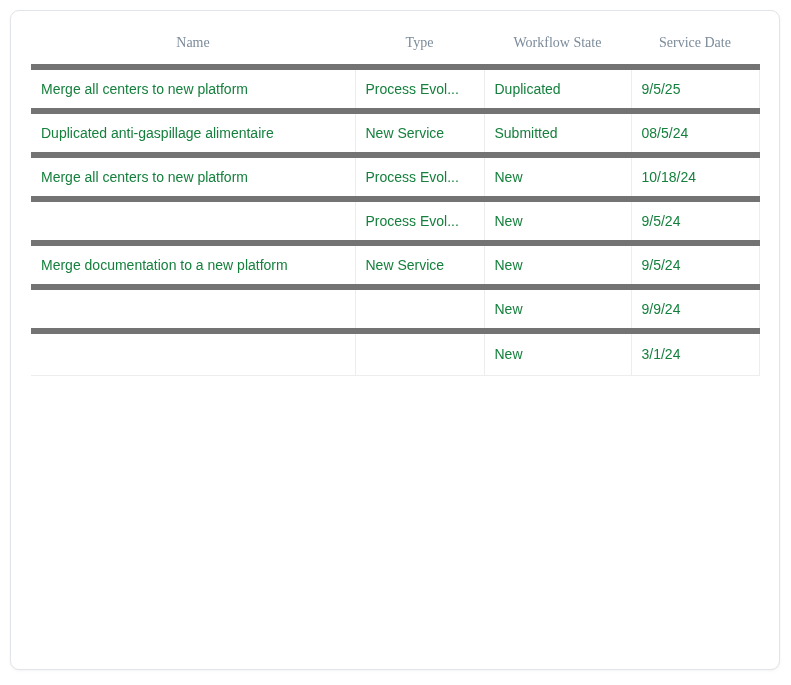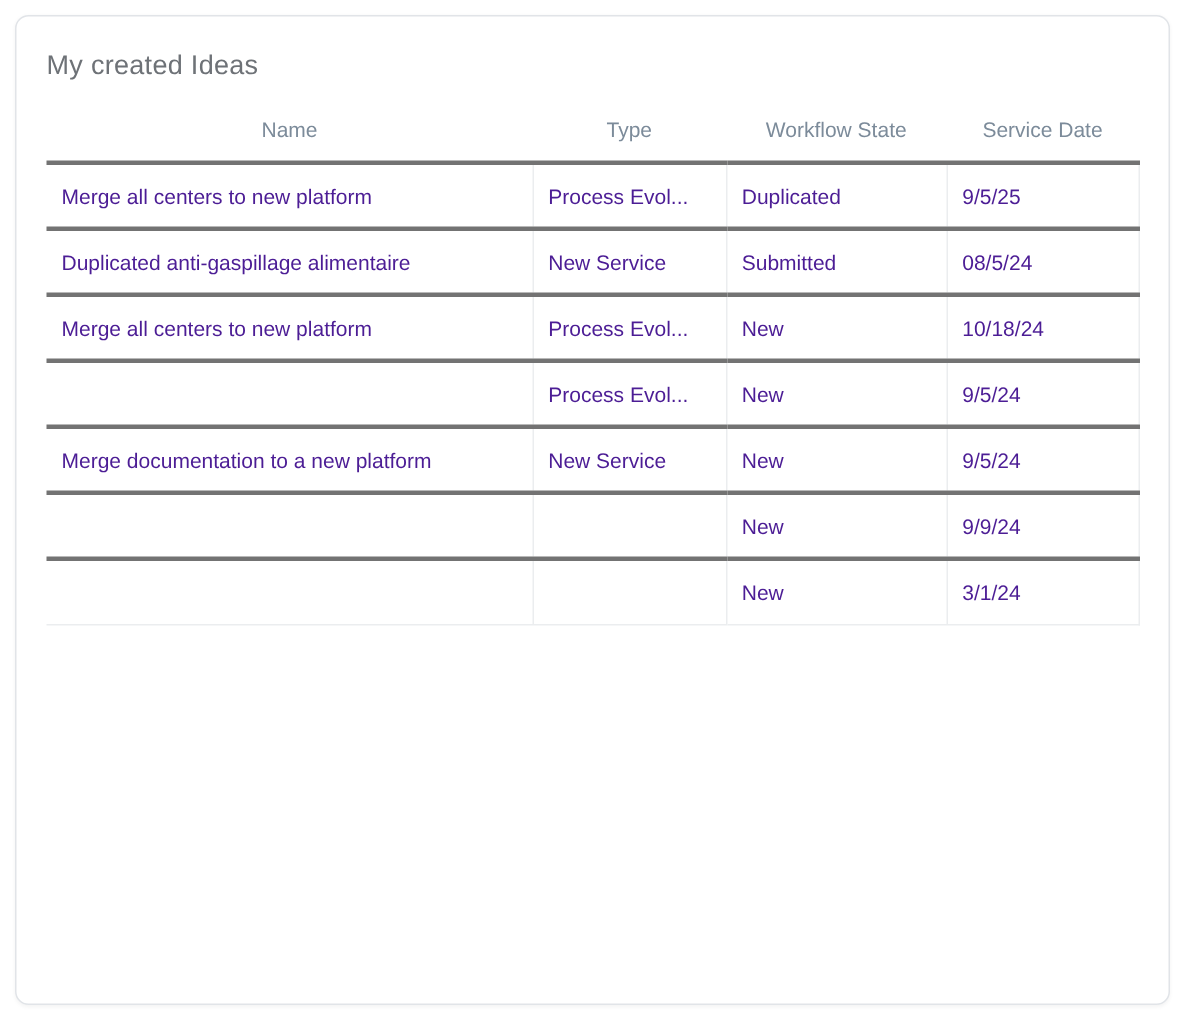--- a/index.html
+++ b/index.html
@@ -37,43 +37,43 @@
     width: 728px;
   }
   table.ideas th {
     font-weight: 400;
     font-size: 14px;
     color: #7c8b9a;
     text-align: center;
     padding: 10px 0 13px 0;
     white-space: nowrap;
     overflow: hidden;
+    font-family: Liberation Serif, serif;
   }
   table.ideas td {
     font-size: 14px;
-    color: #4c1d95;
+    color: #15803d;
     height: 44px;
-    border-top: 3px solid #737373;
+    border-top: 6px solid #737373;
     padding: 0 6px 0 10px;
     white-space: nowrap;
     overflow: hidden;
     text-overflow: clip;
     background: #ffffff;
   }
   table.ideas tbody tr:last-child td { border-bottom: 1px solid #ebedef; }
   table.ideas td + td { border-left: 1px solid #ebedef; }
   table.ideas td:last-child { border-right: 1px solid #ebedef; }
   td.align-left   { text-align: left; }
   td.align-center { text-align: left; padding: 0; }
 </style>
 </head>
 <body>
 
 <div class="card">
-  <div class="card-title">My created Ideas</div>
 
   <table class="ideas">
     <colgroup>
       <col style="width:324px">
       <col style="width:129px">
       <col style="width:147px">
       <col style="width:128px">
     </colgroup>
     <thead>
       <tr>

